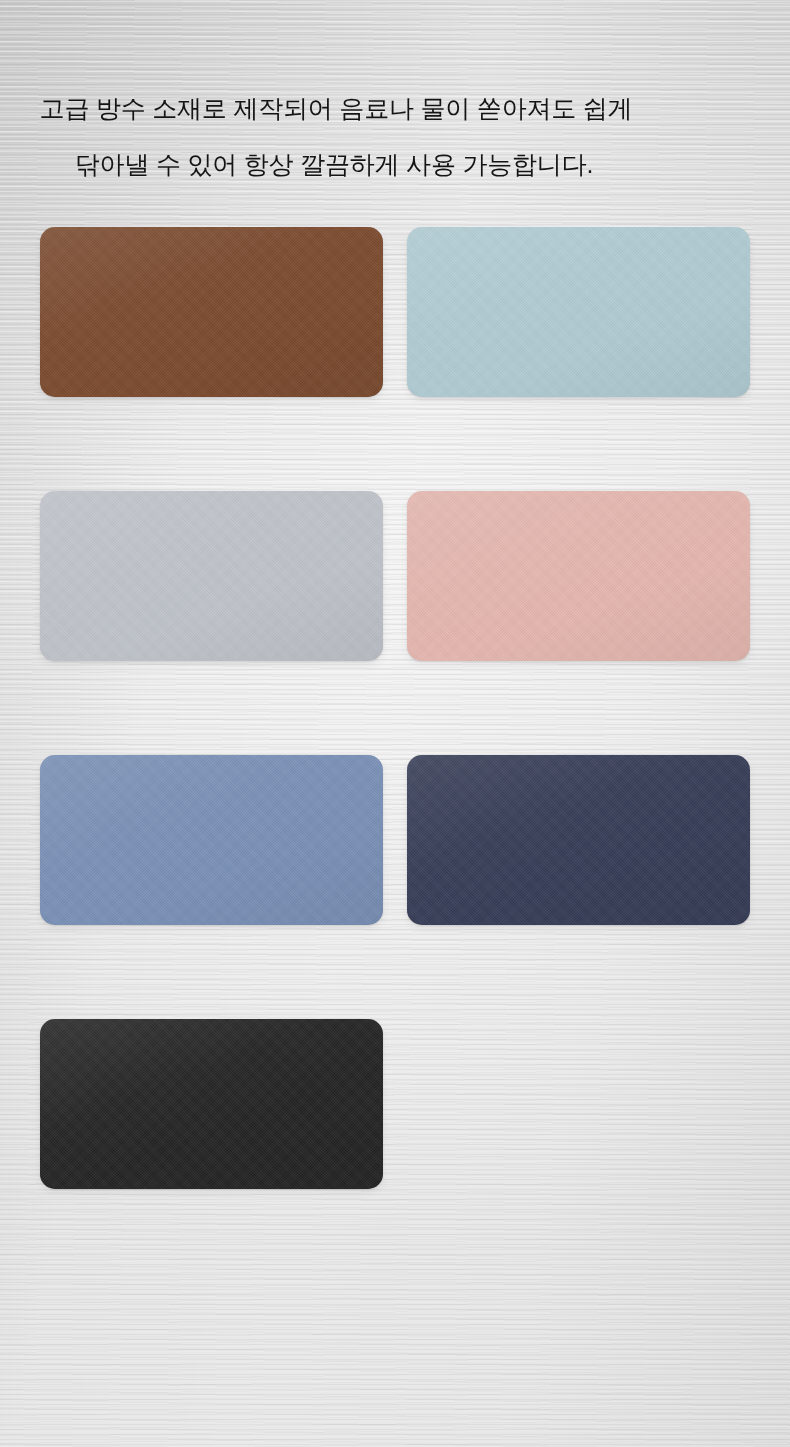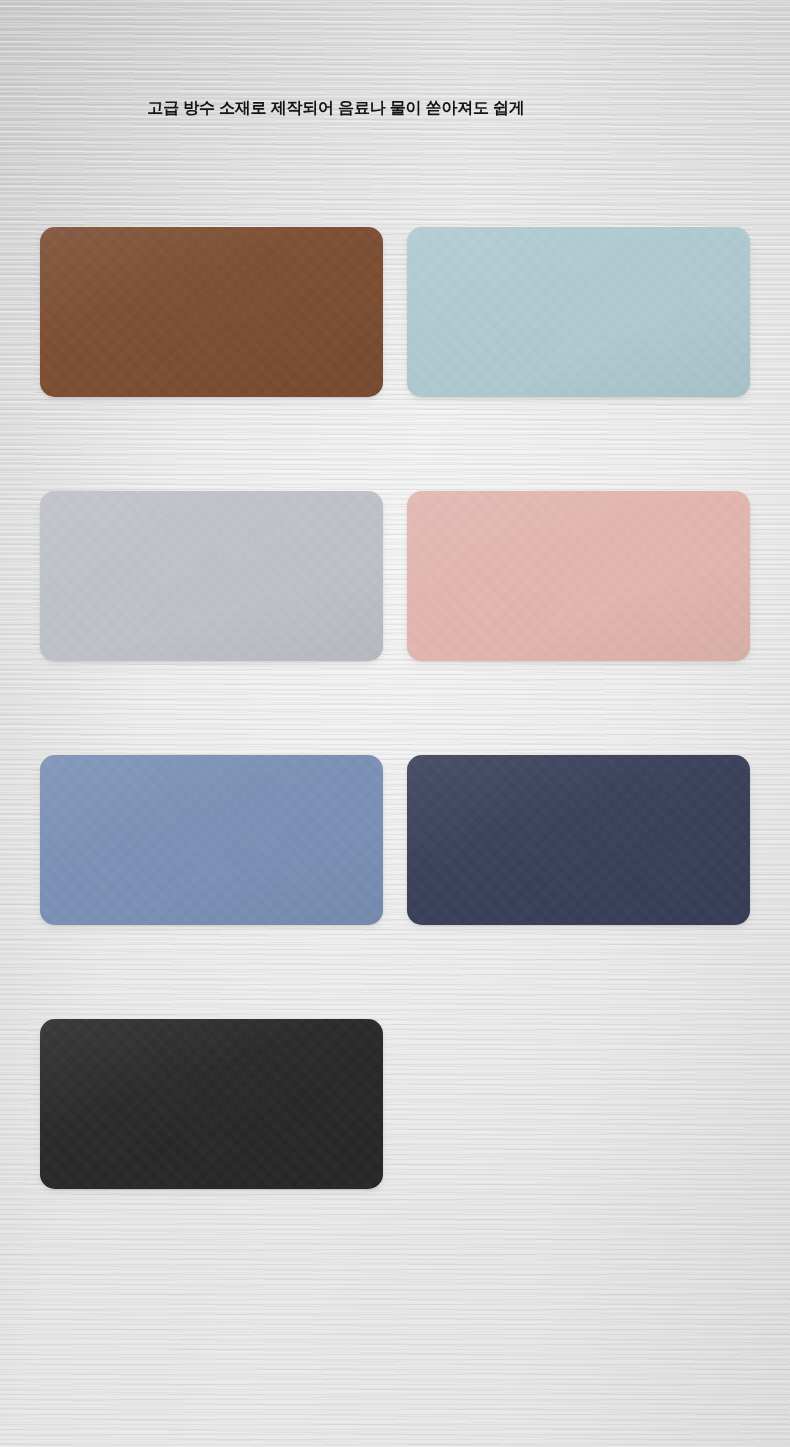--- a/index.html
+++ b/index.html
@@ -90,22 +90,22 @@
   }
 
   
   .caption {
     position: absolute;
     top: 66px;
     left: 0;
     width: 672px;
     text-align: center;
     color: #141414;
-    font-size: 16px;
-    font-weight: 700;
+    font-size: 25px;
+    font-weight: 400;
     line-height: 28px;
     letter-spacing: -0.2px;
     z-index: 5;
     white-space: pre-line;
     word-break: keep-all;
     padding: 0 26px;
     box-sizing: border-box;
   }
   .caption .line {
     display: block;
@@ -168,20 +168,21 @@
 <div id="page">
 
   <div class="bg-base"></div>
   <div class="bg-sheen"></div>
   <div class="bg-brush"></div>
   <div class="bg-brush2"></div>
   <div class="bg-vignette"></div>
 
   <div class="caption">
     <span class="line l1">고급 방수 소재로 제작되어 음료나 물이 쏟아져도 쉽게</span>
+    <span class="line l2">닦아낼 수 있어 항상 깔끔하게 사용 가능합니다.</span>
   </div>
 
   <div class="swatch-grid" id="swatch-grid">
       <div class="swatch" style="background-color: rgb(122, 74, 46);">
         <div class="grain"></div>
         <div class="sheen"></div>
       </div>
       <div class="swatch" style="background-color: rgb(175, 202, 210);">
         <div class="grain"></div>
         <div class="sheen"></div>

